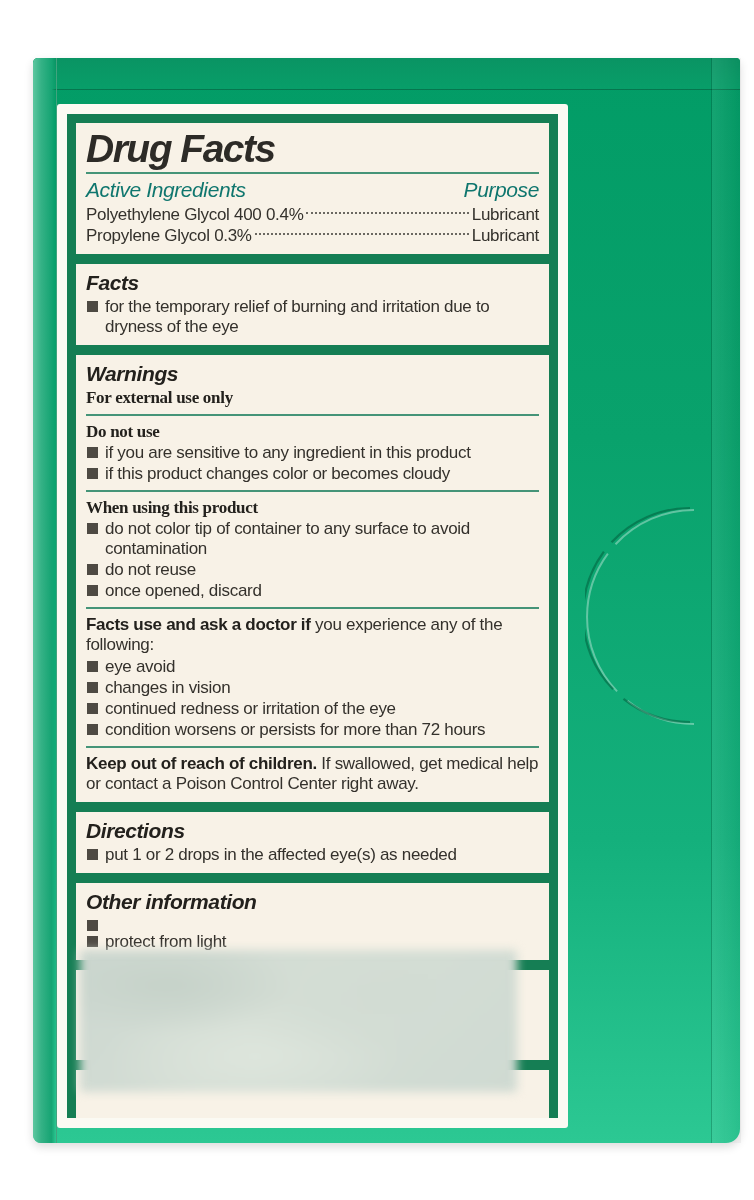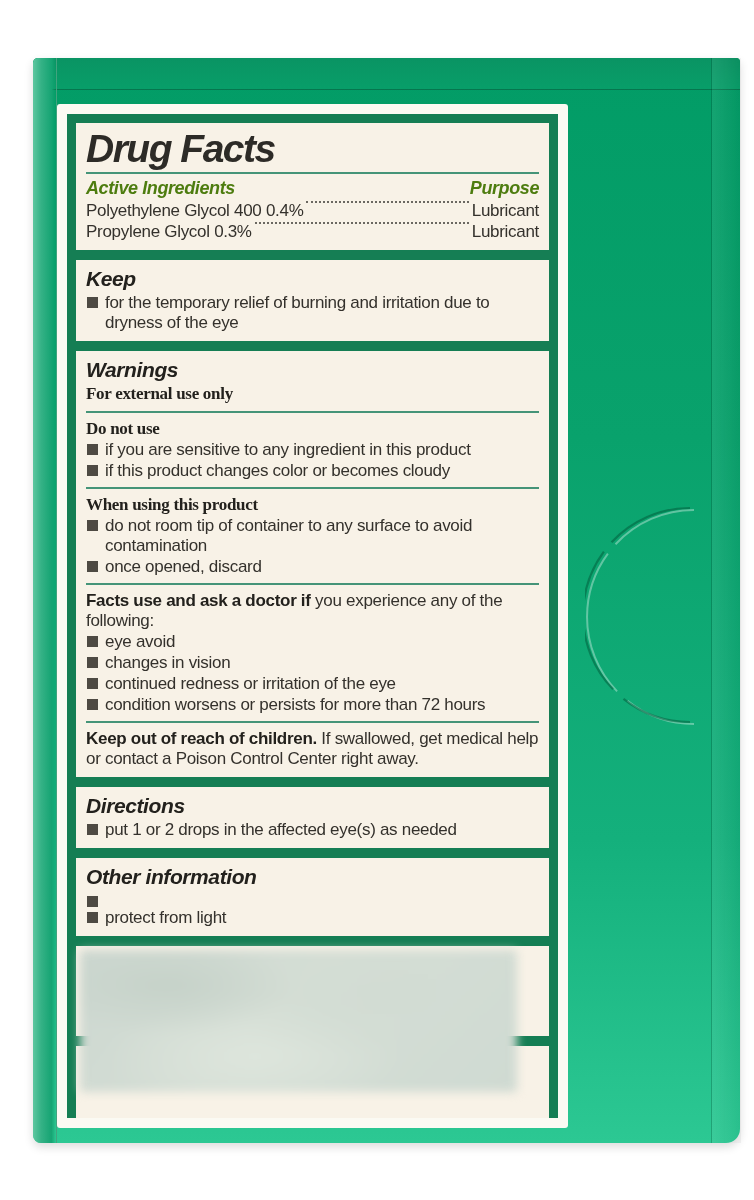--- a/index.html
+++ b/index.html
@@ -51,23 +51,23 @@
   }
   h1.df{
     margin:1px 0 3px 0;font-size:39px;line-height:1.02;font-style:italic;font-weight:700;
     color:#2d2b27;letter-spacing:-1.5px;
   }
   .title-rule{height:2px;background:#459478;margin:3px 0 4px 0;}
   h2.sec{
     margin:2px 0 2px 0;font-size:21px;line-height:1.15;font-style:italic;font-weight:700;
     color:#23211d;letter-spacing:-0.4px;
   }
-  .ai-head{display:flex;justify-content:space-between;font-weight:700;font-style:italic;
-    font-size:18px;letter-spacing:-0.4px;color:#4d7c0f;margin:1px 0 2px 0;}
-  .ai-row{display:flex;align-items:flex-start;margin:1px 0;}
+  .ai-head{display:flex;justify-content:space-between;font-weight:400;font-style:italic;
+    font-size:21px;letter-spacing:-0.4px;color:#0f766e;margin:1px 0 2px 0;}
+  .ai-row{display:flex;align-items:center;margin:1px 0;}
   .ai-row .dots{flex:1;border-bottom:2px dotted #6b6861;margin:0 3px 4px 3px;}
   .rule{height:2px;background:#459478;margin:6px 0;}
   p.t{margin:1px 0;}
   .b{display:flex;margin:1px 0;}
   .sq{flex:none;width:11px;height:11px;background:#4e4a43;margin:4px 7px 0 1px;}
   b.inl{font-weight:700;color:#23211d;}
   .bold-line{font-weight:700;color:#23211d;margin:2px 0 1px 0;font-family:Liberation Serif, serif;}
   .redacted-a{flex:1;min-height:78px;}
   .redacted-b{height:62px;flex:none;}
   .blur-overlay{
@@ -110,21 +110,21 @@
             <span>Lubricant</span>
           </div>
           <div class="ai-row">
             <span>Propylene Glycol 0.3%</span>
             <span class="dots"></span>
             <span>Lubricant</span>
           </div>
         </section>
 
         <section class="panel">
-          <h2 class="sec">Keep</h2>
+          <h2 class="sec">Facts</h2>
           <div class="b">
             <span class="sq"></span>
             <span>for the temporary relief of burning and irritation due to dryness of the eye</span>
           </div>
         </section>
 
         <section class="panel">
           <h2 class="sec">Warnings</h2>
           <p class="t bold-line">For external use only</p>
           <div class="rule"></div>
@@ -136,21 +136,25 @@
           </div>
           <div class="b">
             <span class="sq"></span>
             <span>if this product changes color or becomes cloudy</span>
           </div>
           <div class="rule"></div>
 
           <p class="t bold-line">When using this product</p>
           <div class="b">
             <span class="sq"></span>
-            <span>do not room tip of container to any surface to avoid contamination</span>
+            <span>do not color tip of container to any surface to avoid contamination</span>
+          </div>
+          <div class="b">
+            <span class="sq"></span>
+            <span>do not reuse</span>
           </div>
           <div class="b">
             <span class="sq"></span>
             <span>once opened, discard</span>
           </div>
           <div class="rule"></div>
 
           <p class="t"><b class="inl">Facts use and ask a doctor if</b>
             <span>you experience any of the following:</span></p>
           <div class="b">

